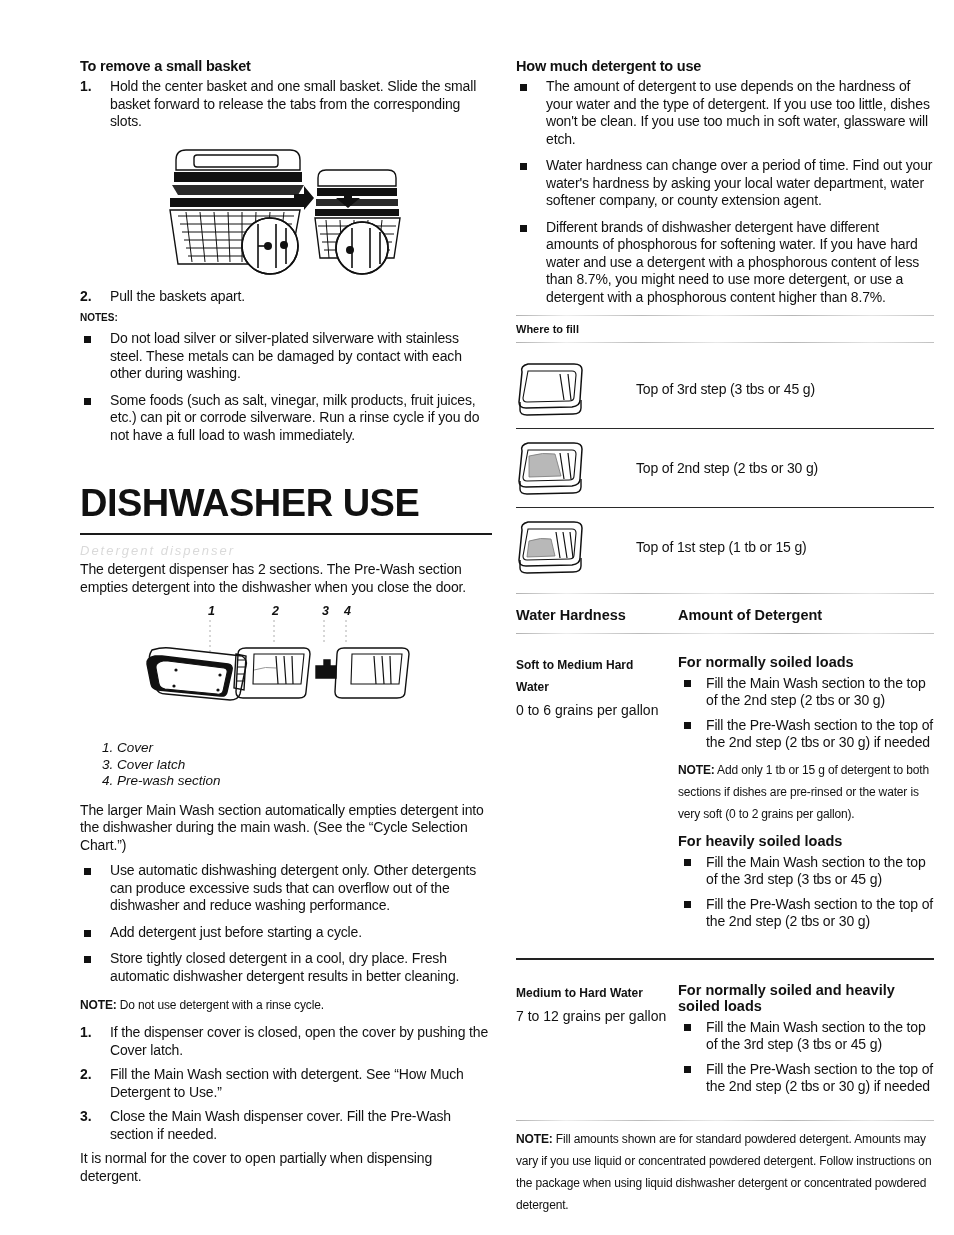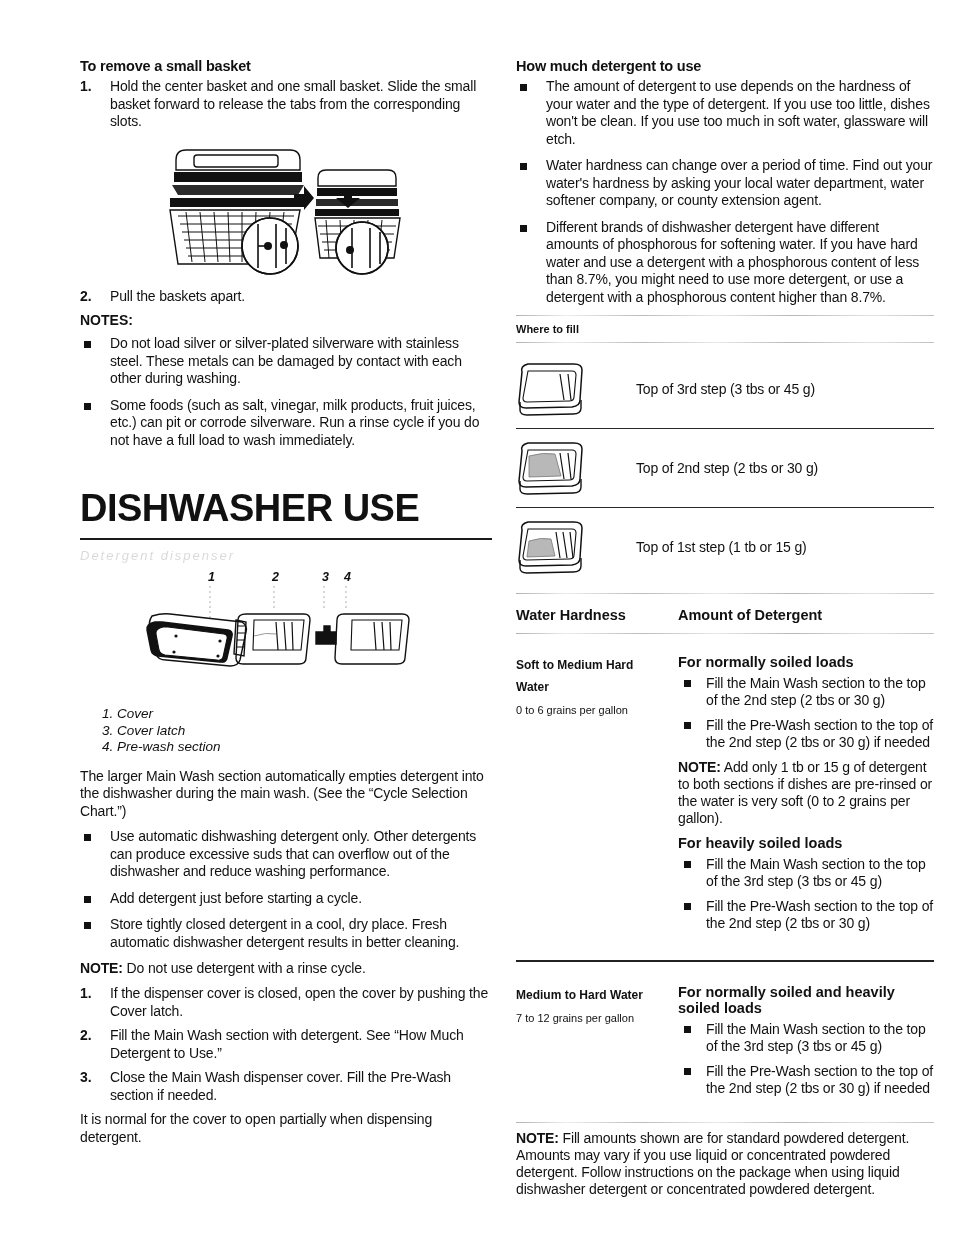--- a/index.html
+++ b/index.html
@@ -70,25 +70,25 @@
     margin-bottom: 9px;
     letter-spacing: -0.15px;
   }
   ul.sq > li::before {
     content: "";
     position: absolute;
     left: 4px; top: 6px;
     width: 7px; height: 7px;
     background: #111;
   }
-  .note { font-size: 14px; line-height: 17px; margin: 0 0 8px 0; letter-spacing:-0.15px; }
+  .note { font-size: 12px; line-height: 22px; margin: 0 0 8px 0; letter-spacing:-0.15px; }
   .note b { font-weight: bold; }
   b.lead { font-weight: bold; }
 
-  .notes-label { font-size: 14px; font-weight: bold; margin: 2px 0 7px 0; }
+  .notes-label { font-size: 10px; font-weight: bold; margin: 2px 0 7px 0; }
 
   
   .bigtitle {
     font-size: 38px;
     font-weight: bold;
     letter-spacing: -0.5px;
     margin: 18px 0 0 0;
     line-height: 44px;
   }
   .rule-heavy {
@@ -160,21 +160,21 @@
   }
   table.hard th, table.hard td {
     text-align: left;
     vertical-align: top;
     padding: 6px 0 10px 0;
   }
   table.hard th { font-size: 14.5px; font-weight: bold; padding-bottom: 4px; }
   table.hard .c1 { width: 162px; padding-right: 10px; }
   .hdr-rule td { padding: 0; }
   .rowtitle { font-size: 12px; font-weight: bold; line-height: 22px; margin-bottom: 4px; }
-  .rowsub { font-size: 11px; line-height: 17.5px; }
+  .rowsub { font-size: 14px; line-height: 17.5px; }
   .blockhead { font-size: 14.5px; font-weight: bold; margin: 0 0 5px 0; }
   table.hard ul.sq > li { margin-bottom: 8px; padding-left: 28px; font-size: 14px; line-height:17px;}
   table.hard ul.sq > li::before { left: 6px; top: 5px; width:7px; height:7px; }
 
   .solidrule { height: 1.6px; background: #222; margin: 4px 0 6px 0; }
 
   .pagenum {
     position: absolute;
     left: 80px; top: 1254px;
     font-size: 13px;
@@ -262,20 +262,21 @@
       <li>Some foods (such as salt, vinegar, milk products, fruit juices, etc.) can pit or corrode silverware. Run a rinse cycle if you do not have a full load to wash immediately.</li>
     </ul>
 
     <div class="ghostline small">&nbsp;</div>
 
     <div class="bigtitle">DISHWASHER USE</div>
     <hr class="rule-heavy">
 
     <div class="ghostline">Detergent dispenser</div>
 
+    <p class="body">The detergent dispenser has 2 sections. The Pre-Wash section empties detergent into the dishwasher when you close the door.</p>
 
     <div class="fig">
       <div class="callouts" style="width:300px;margin:0 auto;position:relative;">
         <span style="left:72px;">1</span>
         <span style="left:136px;">2</span>
         <span style="left:186px;">3</span>
         <span style="left:208px;">4</span>
       </div>
       <svg class="fig-disp" width="300" height="110" viewBox="0 0 300 110">
         <g fill="none" stroke="#111" stroke-width="1.4">

